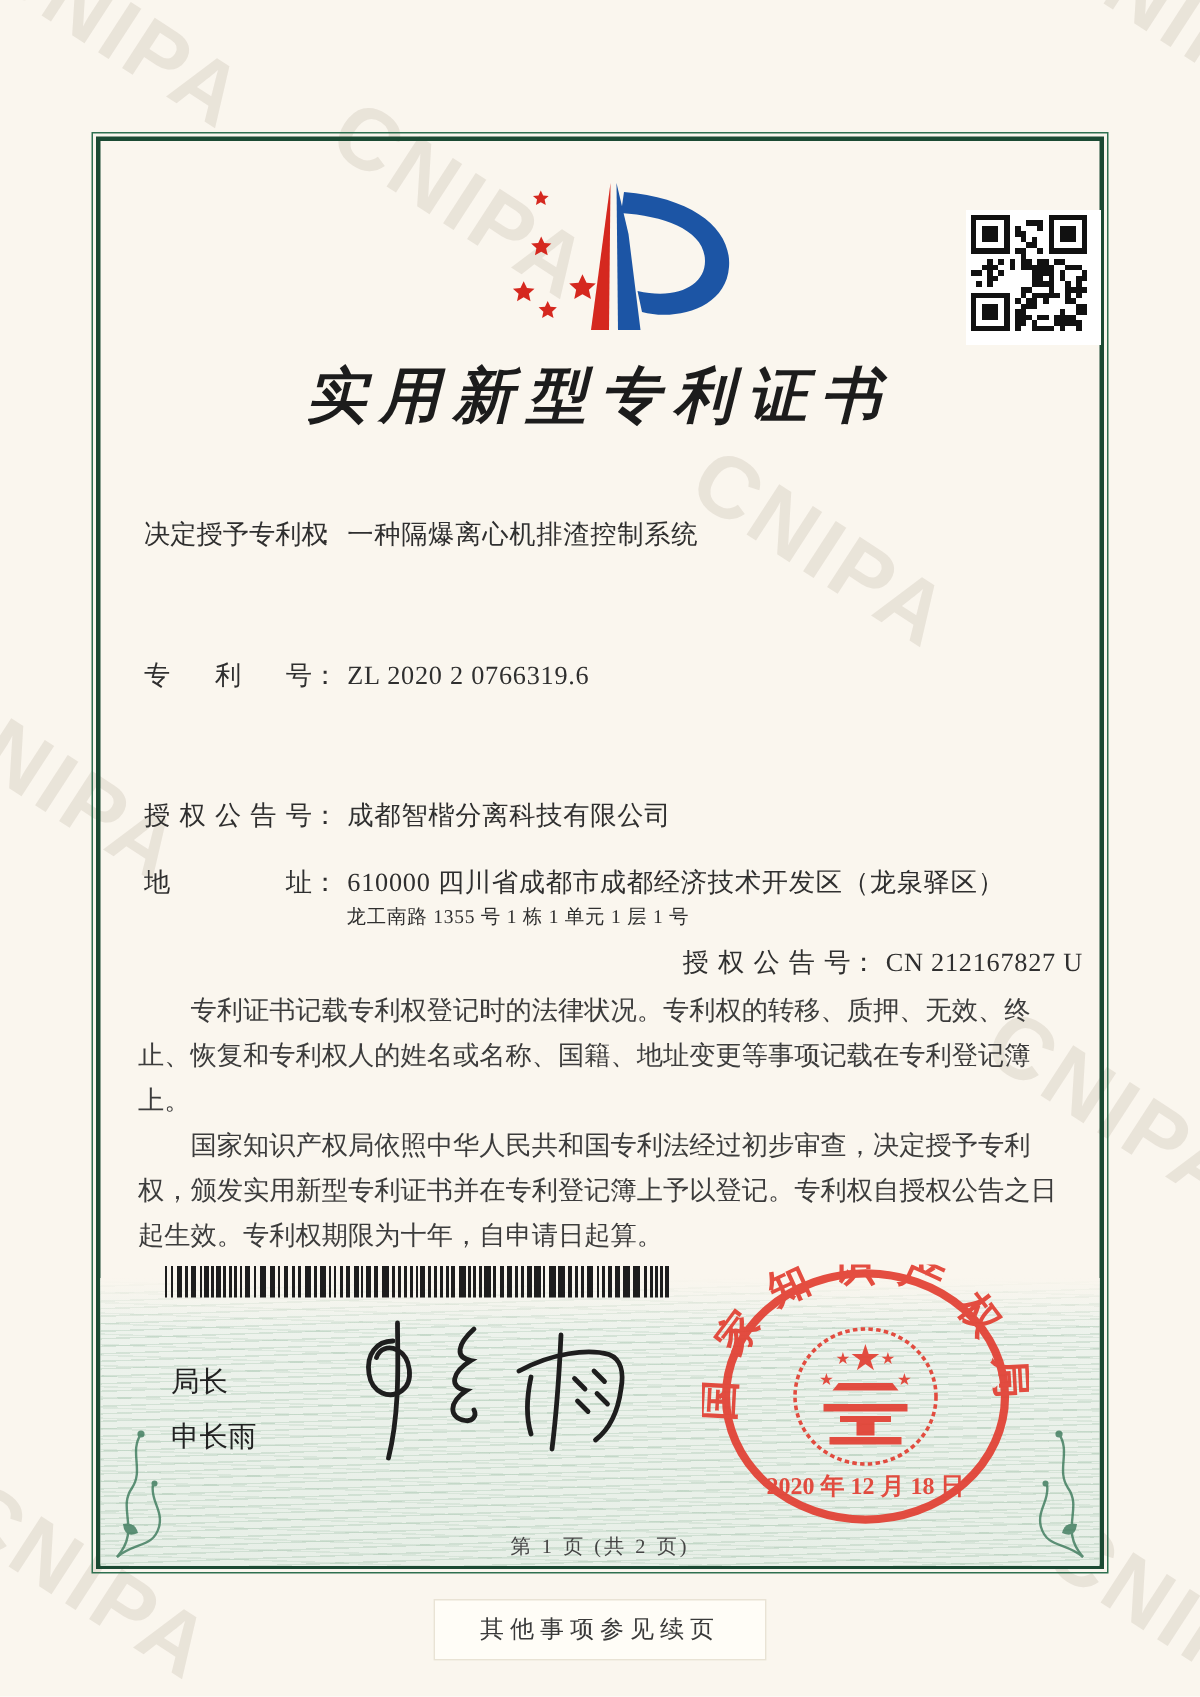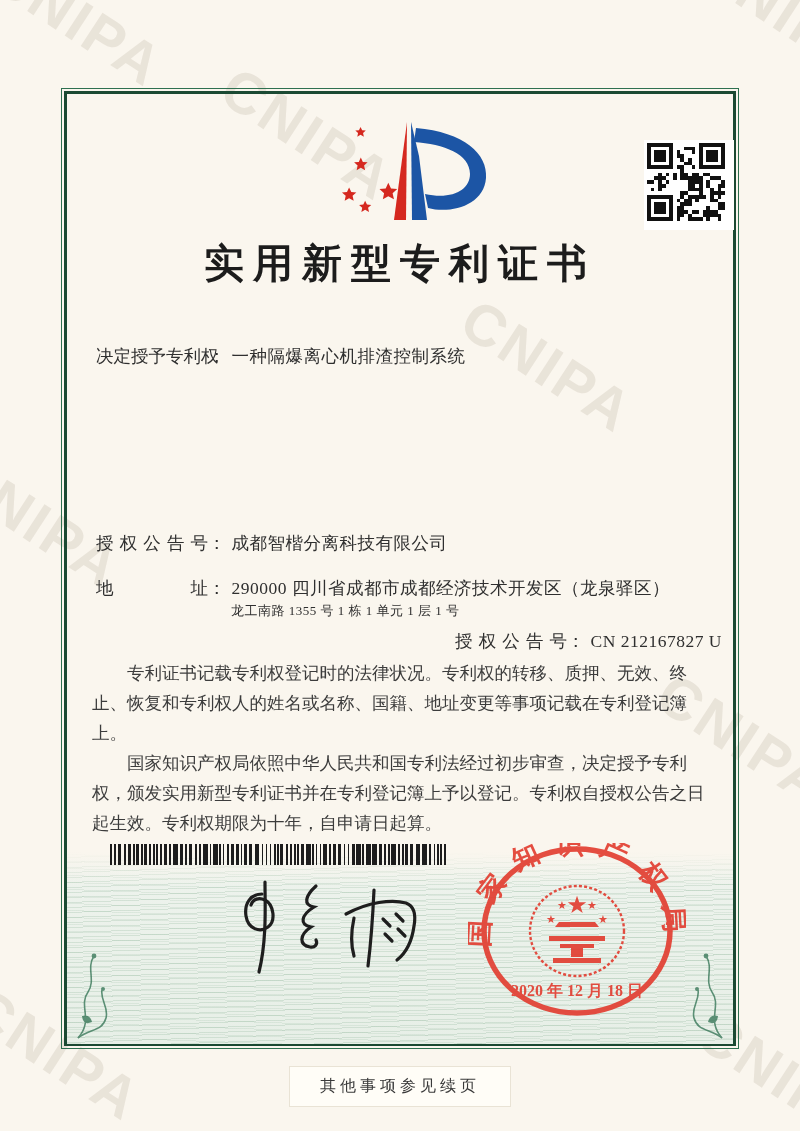--- a/index.html
+++ b/index.html
@@ -26,21 +26,21 @@
       linear-gradient(#eef3ed,#e7efe7);}
 
   .content{position:absolute;inset:0;z-index:2;}
 
   .cert-no{position:absolute;left:96px;top:132px;font-size:17px;color:#333;letter-spacing:1px;}
   .logo{position:absolute;left:332px;top:116px;width:178px;height:118px;}
   .qr{position:absolute;left:644px;top:140px;width:84px;height:84px;background:#fff;padding:3px;}
   .qr svg{width:78px;height:78px;display:block;}
 
   .title{position:absolute;left:0;right:0;top:236px;text-align:center;
-         font-size:40px;font-weight:700;color:#1c1c1c;letter-spacing:9px;}
+         font-size:40px;font-weight:700;color:#1c1c1c;letter-spacing:9px;font-style:italic;}
 
   .row{position:absolute;left:96px;font-size:17.5px;color:#2f2f2f;white-space:nowrap;}
   .lbl{display:inline-block;width:112px;text-align:justify;text-align-last:justify;vertical-align:top;}
   .colon{display:inline-block;margin-right:6px;}
   .val{letter-spacing:.5px;}
   .addr2{position:absolute;left:231px;font-size:13px;color:#2f2f2f;white-space:nowrap;letter-spacing:.5px;}
   .cell-right{position:absolute;left:359px;top:0;}
 
   .paras{position:absolute;left:92px;top:658px;width:620px;font-size:17.5px;
          line-height:30px;color:#3c3c3c;}
@@ -344,25 +344,28 @@
           <rect x="16" y="20" width="1" height="1" fill="#111"></rect>
           <rect x="19" y="20" width="1" height="1" fill="#111"></rect>
         </svg>
     </div>
 
     <div class="title">实用新型专利证书</div>
 
     <div class="row" style="top:344px">
       <span class="lbl">决定授予专利权</span><span class="colon">：</span><span class="val">一种隔爆离心机排渣控制系统</span>
     </div>
+    <div class="row" style="top:438px">
+      <span class="lbl">专利号</span><span class="colon">：</span><span class="val">ZL 2020 2 0766319.6</span>
+    </div>
     <div class="row" style="top:531px">
       <span class="lbl">授权公告号</span><span class="colon">：</span><span class="val">成都智楷分离科技有限公司</span>
     </div>
     <div class="row" style="top:576px">
-      <span class="lbl">地址</span><span class="colon">：</span><span class="val">290000 四川省成都市成都经济技术开发区（龙泉驿区）</span>
+      <span class="lbl">地址</span><span class="colon">：</span><span class="val">610000 四川省成都市成都经济技术开发区（龙泉驿区）</span>
     </div>
     <div class="addr2" style="top:602px">龙工南路 1355 号 1 栋 1 单元 1 层 1 号</div>
     <div class="row" style="top:629px">
       <span class="cell-right">
         <span class="lbl">授权公告号</span><span class="colon">：</span><span class="val">CN 212167827 U</span>
       </span>
     </div>
 
     <div class="paras">
       <p>专利证书记载专利权登记时的法律状况。专利权的转移、质押、无效、终止、恢复和专利权人的姓名或名称、国籍、地址变更等事项记载在专利登记簿上。</p>
@@ -441,20 +444,24 @@
           <rect x="305.5" y="0" width="4.5" height="21" fill="#1d1d1d"></rect>
           <rect x="312" y="0" width="4.5" height="21" fill="#1d1d1d"></rect>
           <rect x="319" y="0" width="2" height="21" fill="#1d1d1d"></rect>
           <rect x="323.5" y="0" width="1.5" height="21" fill="#1d1d1d"></rect>
           <rect x="326.5" y="0" width="2" height="21" fill="#1d1d1d"></rect>
           <rect x="330" y="0" width="2" height="21" fill="#1d1d1d"></rect>
           <rect x="333.5" y="0" width="4.5" height="21" fill="#1d1d1d"></rect>
         </svg>
     </div>
 
+    <div class="duty">
+      <div>局长</div>
+      <div>申长雨</div>
+    </div>
 
     <svg class="sig" viewBox="0 0 235 110">
       <g fill="none" stroke="#1e1e1e" stroke-width="3.2" stroke-linecap="round">
         <path d="M44,22 C33,22 26,31 28,44 C30,57 42,61 50,55 C58,49 56,33 47,28 C41,25 35,27 33,33"></path>
         <path d="M47,10 C47,32 49,68 41,100"></path>
         <path d="M98,14 C87,24 85,33 96,35 C83,43 81,53 93,55 C81,63 81,73 92,75 C97,76 100,72 98,68"></path>
         <path d="M128,42 C150,30 174,27 188,31 C196,34 198,43 196,54 C194,69 188,81 179,88"></path>
         <path d="M156,18 C155,40 153,70 150,94"></path>
         <path d="M136,46 C133,60 133,74 136,84"></path>
         <path d="M165,47 l7,7 M178,42 l7,7 M167,62 l7,7 M180,57 l7,7"></path>
@@ -480,16 +487,17 @@
             <rect x="81" y="93" width="56" height="5"></rect>
             <rect x="92" y="101" width="34" height="4"></rect>
             <rect x="103" y="101" width="12" height="13"></rect>
             <rect x="85" y="115" width="48" height="5"></rect>
           </g>
           <text x="109" y="153" font-size="16" font-weight="700" fill="#e23b2e" text-anchor="middle" font-family="Liberation Serif, DejaVu Serif, serif">2020 年 12 月 18 日</text>
         </g>
       </svg>
     </div>
 
+    <div class="page-info">第 1 页 (共 2 页)</div>
   </div>
 
   <div class="cont-box">其他事项参见续页</div>
 </div>
 
 </body></html>

